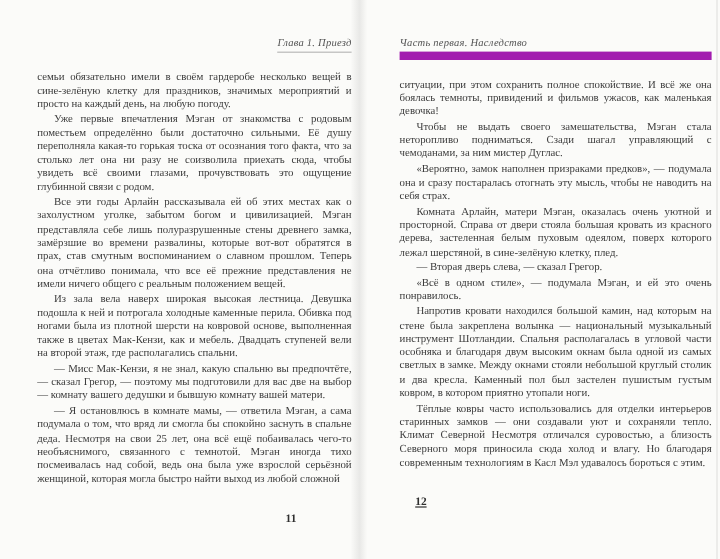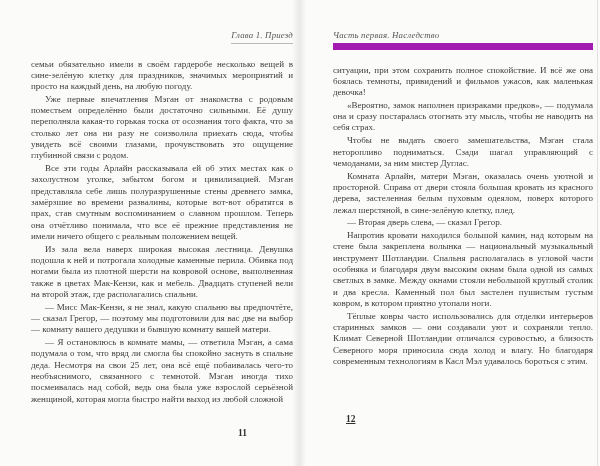--- a/index.html
+++ b/index.html
@@ -85,26 +85,27 @@
       <p>— Я остановлюсь в комнате мамы, — ответила Мэган, а сама подумала о том, что вряд ли смогла бы спокойно заснуть в спальне деда. Несмотря на свои 25 лет, она всё ещё побаивалась чего-то необъяснимого, связанного с темнотой. Мэган иногда тихо посмеивалась над собой, ведь она была уже взрослой серьёзной женщиной, которая могла быстро найти выход из любой сложной</p>
     </div>
   </div>
 
   <div class="page page-right">
     <div class="running-head">
       <span>Часть первая. Наследство</span>
     </div>
     <div class="page-body">
       <p class="noindent">ситуации, при этом сохранить полное спокойствие. И всё же она боялась темноты, привидений и фильмов ужасов, как маленькая девочка!</p>
+      <p>Чтобы не выдать своего замешательства, Мэган стала неторопливо подниматься. Сзади шагал управляющий с чемоданами, за ним мистер Дуглас.</p>
       <p>«Вероятно, замок наполнен призраками предков», — подумала она и сразу постаралась отогнать эту мысль, чтобы не наводить на себя страх.</p>
-      <p>Чтобы не выдать своего замешательства, Мэган стала неторопливо подниматься. Сзади шагал управляющий с чемоданами, за ним мистер Дуглас.</p>
       <p>Комната Арлайн, матери Мэган, оказалась очень уютной и просторной. Справа от двери стояла большая кровать из красного дерева, застеленная белым пуховым одеялом, поверх которого лежал шерстяной, в сине-зелёную клетку, плед.</p>
       <p>— Вторая дверь слева, — сказал Грегор.</p>
+      <p>«Всё в одном стиле», — подумала Мэган, и ей это очень понравилось.</p>
       <p>Напротив кровати находился большой камин, над которым на стене была закреплена волынка — национальный музыкальный инструмент Шотландии. Спальня располагалась в угловой части особняка и благодаря двум высоким окнам была одной из самых светлых в замке. Между окнами стояли небольшой круглый столик и два кресла. Каменный пол был застелен пушистым густым ковром, в котором приятно утопали ноги.</p>
-      <p>Тёплые ковры часто использовались для отделки интерьеров старинных замков — они создавали уют и сохраняли тепло. Климат Северной Шотландии отличался суровостью, а близость Северного моря приносила сюда холод и влагу. Но благодаря современным технологиям в Касл Мэл удавалось бороться с этим.</p>
+      <p>Тёплые ковры часто использовались для отделки интерьеров старинных замков — они создавали уют и сохраняли тепло. Климат Северной Несмотря отличался суровостью, а близость Северного моря приносила сюда холод и влагу. Но благодаря современным технологиям в Касл Мэл удавалось бороться с этим.</p>
     </div>
   </div>
 
   <div class="gutter-shadow"></div>
   <div class="page-edge-right"></div>
 
   <div class="page-number page-number-left">11</div>
   <div class="page-number page-number-right">12</div>
 
 </div>

